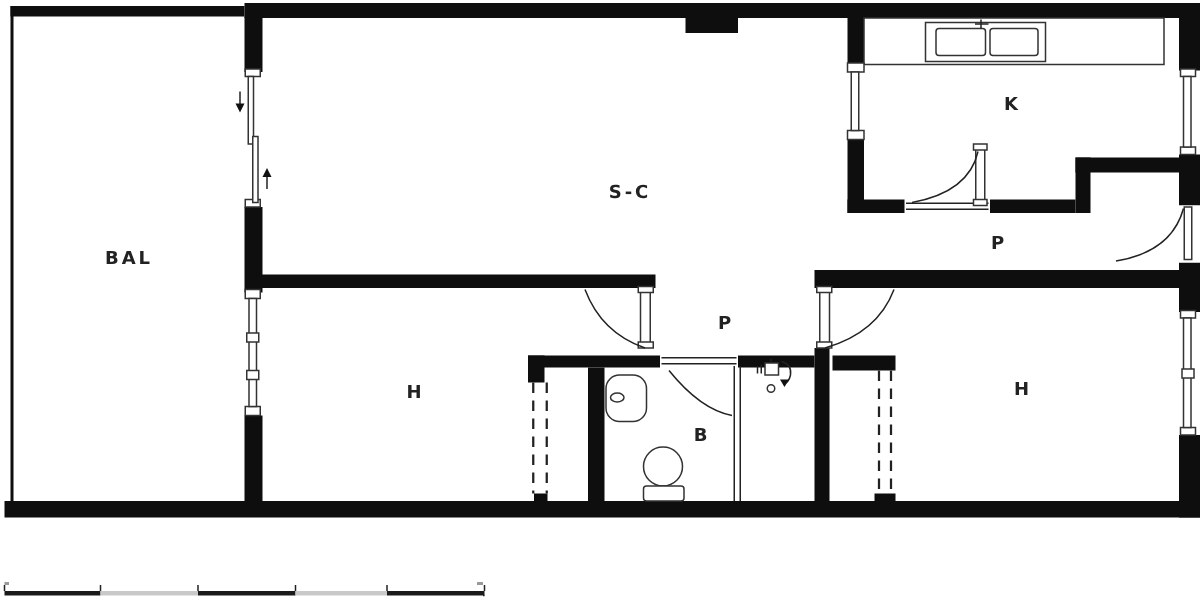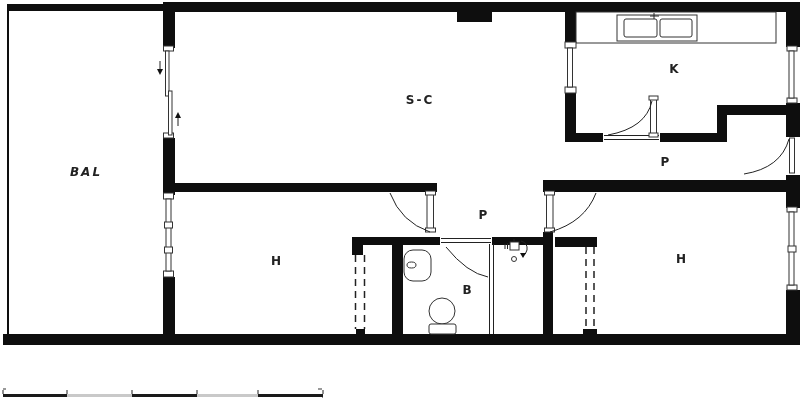--- a/index.html
+++ b/index.html
@@ -165,22 +165,22 @@
       <rect x="67" y="394" width="65" height="3" fill="#c9c9c9"></rect>
       <rect x="132" y="394" width="65" height="3" fill="#1a1a1a"></rect>
       <rect x="197" y="394" width="61" height="3" fill="#c9c9c9"></rect>
       <rect x="258" y="394" width="65" height="3" fill="#1a1a1a"></rect>
       <path class="ln" d="M3 394 v-4 M67 394 v-4 M132 394 v-4 M197 394 v-4 M258 394 v-4 M323 394 v-4 M323 397 h-1"></path>
       <rect x="3" y="388" width="3" height="2" fill="#999"></rect>
       <rect x="318" y="388" width="4" height="2" fill="#999"></rect>
     </g>
   </svg>
 
-  <div class="lbl" style="left:86px;top:172px;font-style:italic;">BAL</div>
-  <div class="lbl" style="left:420px;top:100px;">S-C</div>
+  <div class="lbl" style="left:86px;top:172px;">BAL</div>
+  <div class="lbl" style="left:420px;top:128px;">S-C</div>
   <div class="lbl" style="left:675px;top:69px;">K</div>
   <div class="lbl" style="left:666px;top:162px;">P</div>
   <div class="lbl" style="left:484px;top:215px;">P</div>
   <div class="lbl" style="left:468px;top:290px;">B</div>
   <div class="lbl" style="left:277px;top:261px;">H</div>
   <div class="lbl" style="left:682px;top:259px;">H</div>
 
 </div>
 
 </body></html>

